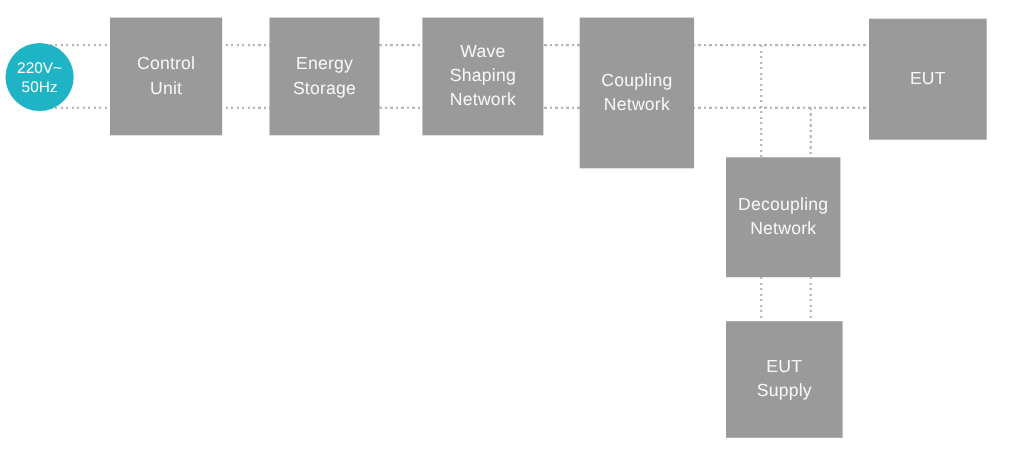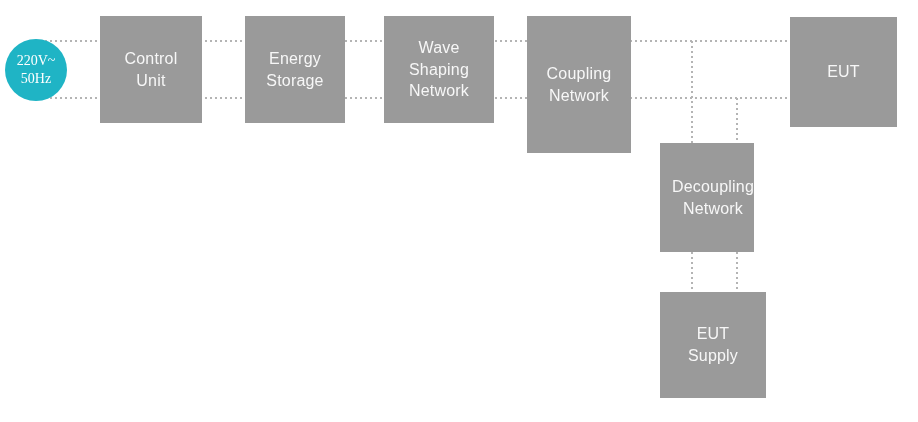--- a/index.html
+++ b/index.html
@@ -44,40 +44,39 @@
     font-size: 16px;
     line-height: 1.35;
     white-space: pre-line;
     letter-spacing: 0.2px;
   }
   .b-control   { left: 100px; top: 16px;  width: 102px; height: 107px; }
   .b-energy    { left: 245px; top: 16px;  width: 100px; height: 107px; }
   .b-wave      { left: 384px; top: 16px;  width: 110px; height: 107px; }
   .b-coupling  { left: 527px; top: 16px;  width: 104px; height: 137px; }
   .b-eut       { left: 790px; top: 17px;  width: 107px; height: 110px; }
-  .b-decoupling{ left: 660px; top: 143px; width: 94px; height: 109px; justify-content: flex-end; }
+  .b-decoupling{ left: 660px; top: 143px; width: 104px; height: 109px; }
   .b-eutsupply { left: 660px; top: 292px; width: 106px; height: 106px; }
   
   .source {
     position: absolute;
     left: 5px;
     top: 39px;
     width: 62px;
     height: 62px;
     border-radius: 50%;
     background: #1fb4c5;
     color: #ffffff;
     display: flex;
     align-items: center;
     justify-content: center;
     text-align: center;
     font-size: 14px;
     line-height: 1.3;
     white-space: pre-line;
-    font-family: Liberation Serif, serif;
   }
 </style>
 </head>
 <body>
 
 <div class="canvas">
 
   <div class="hline top"></div>
   <div class="hline bottom"></div>
   <div class="vline v1"></div>

